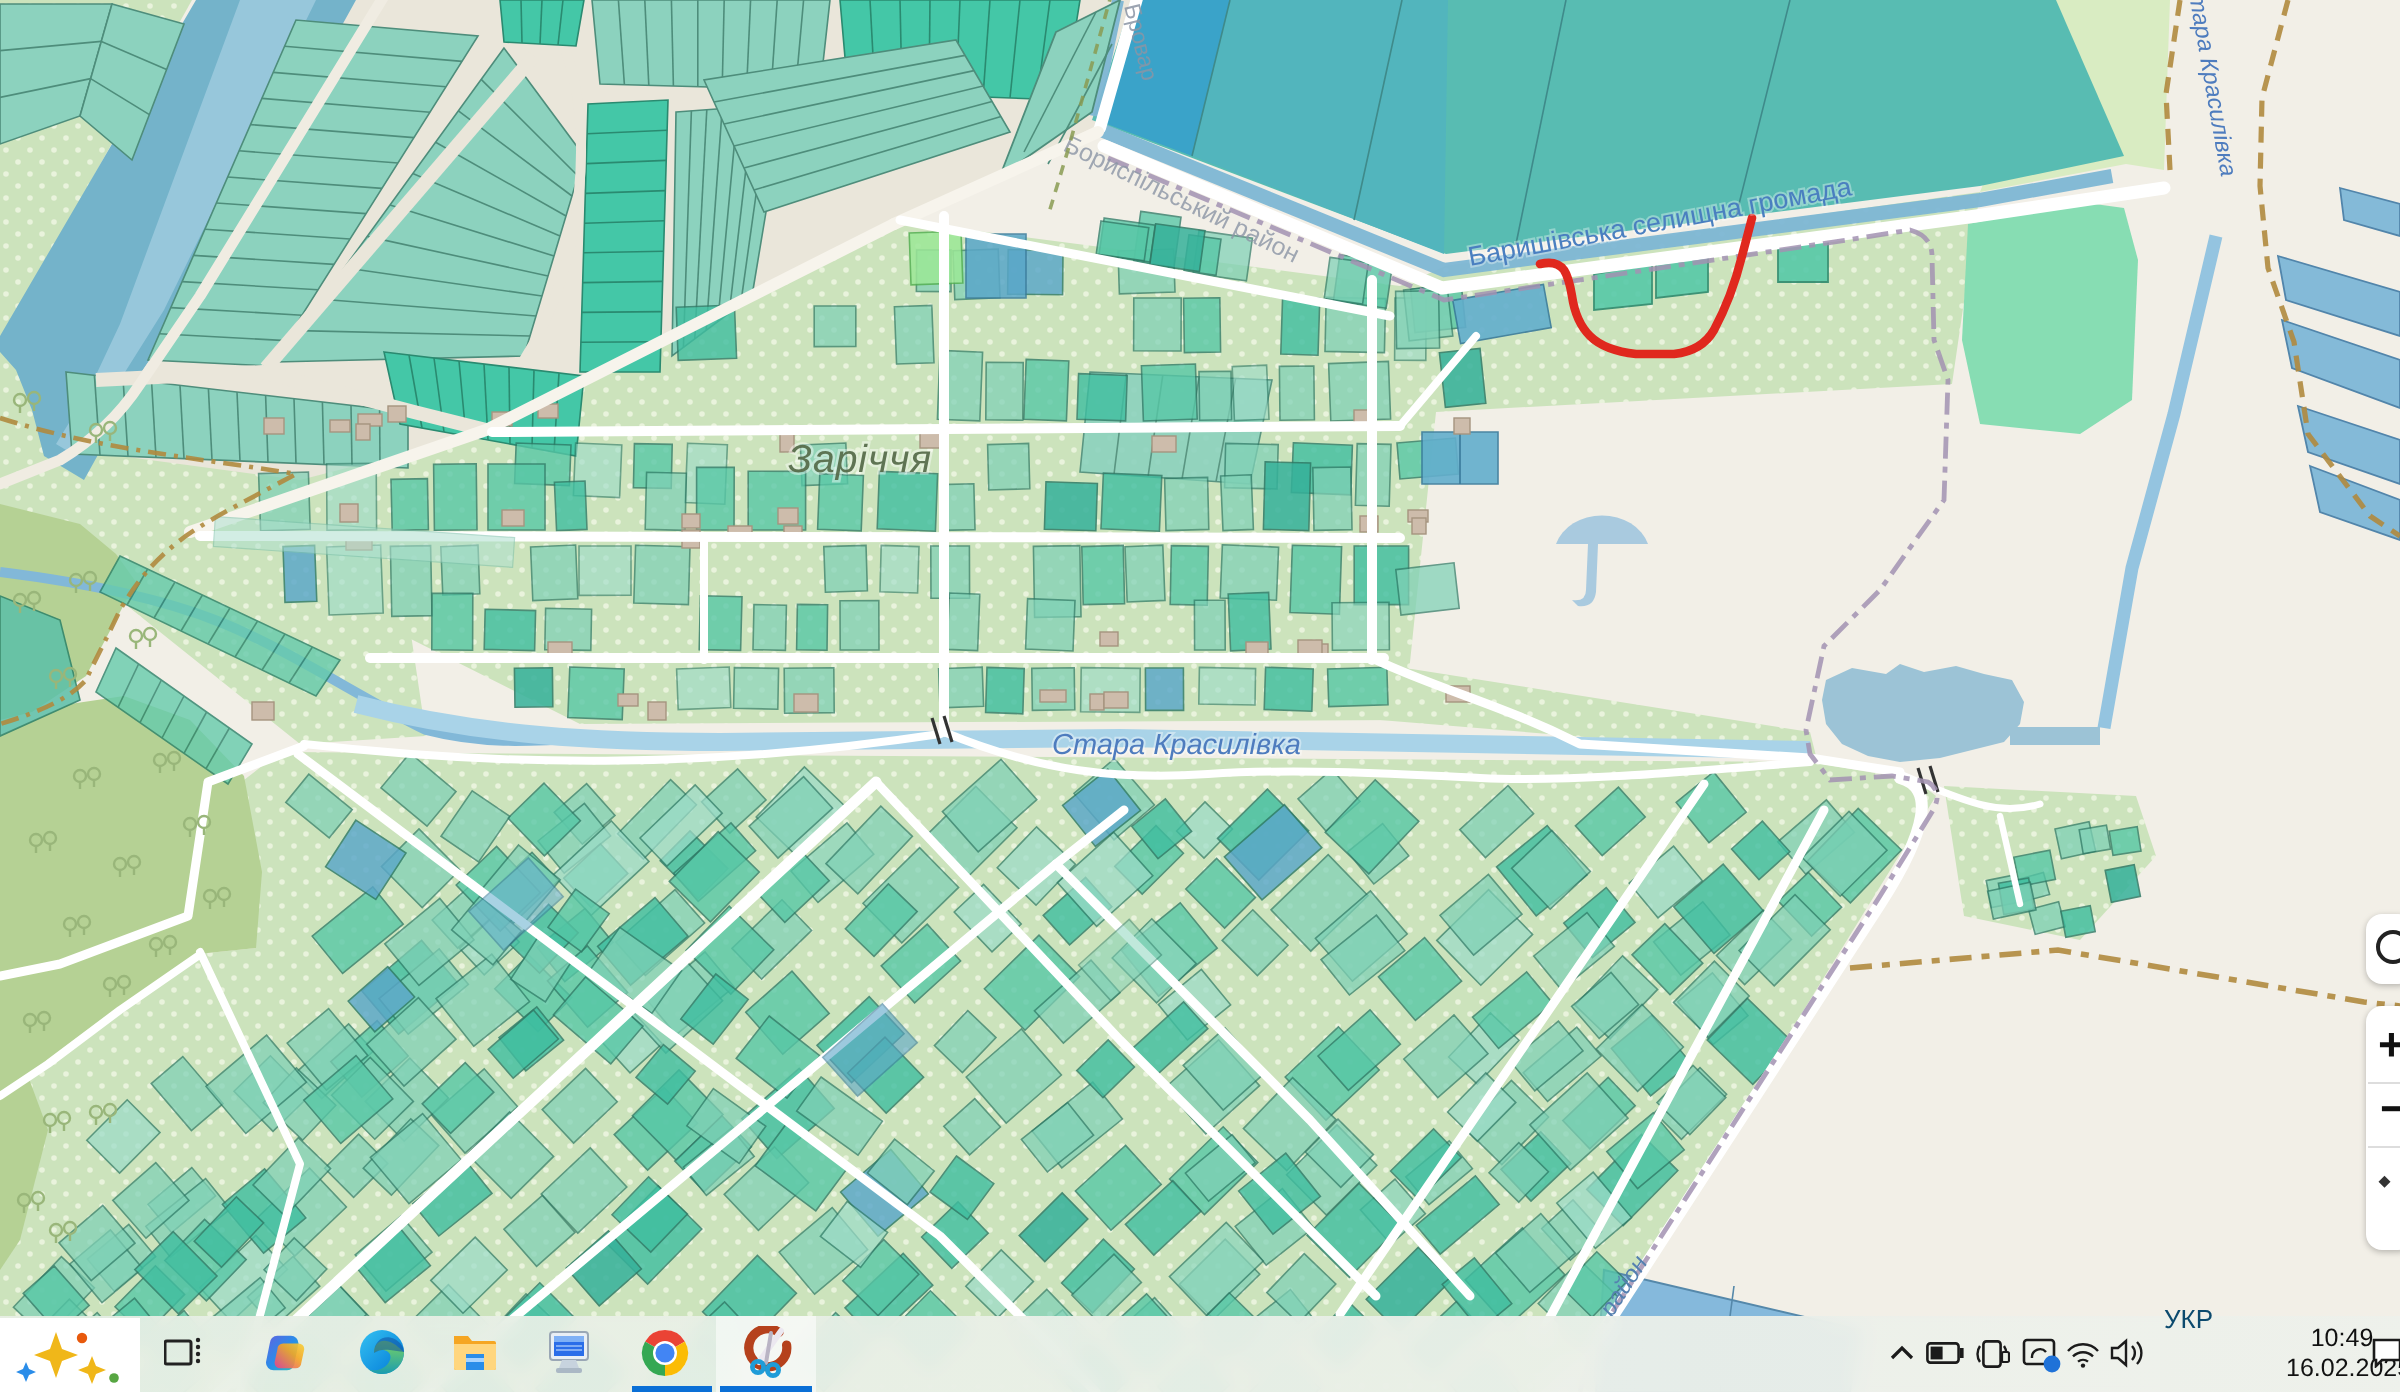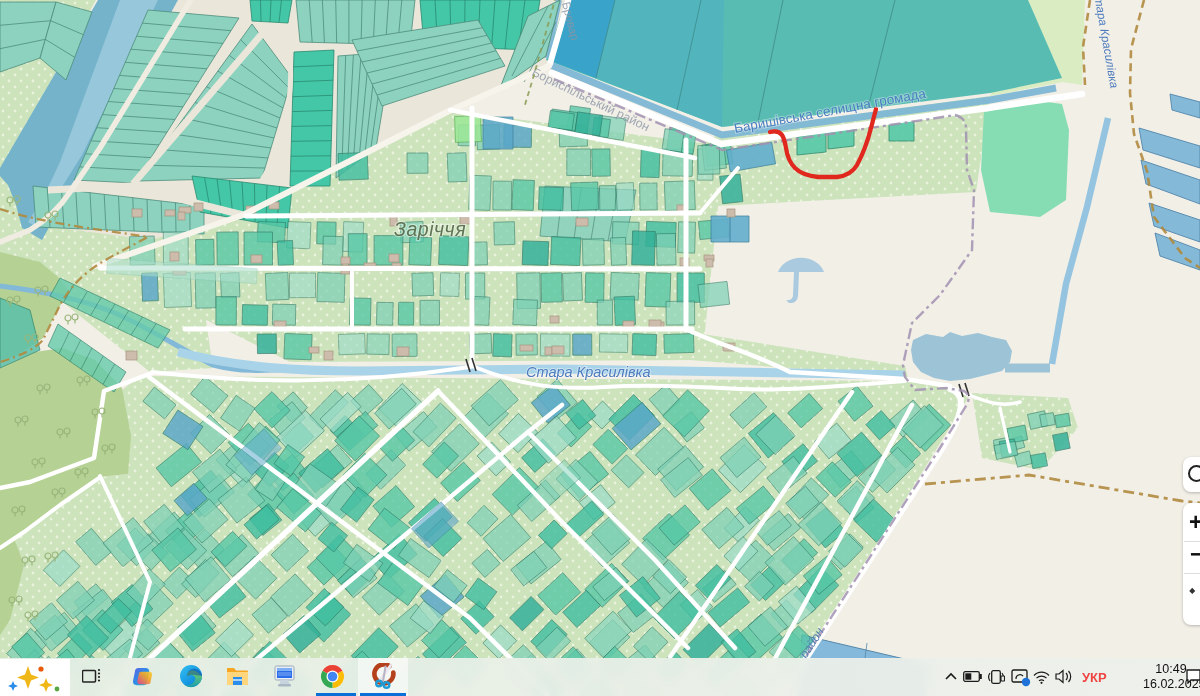--- a/index.html
+++ b/index.html
@@ -957,18 +957,18 @@
 <svg style="position:absolute;left:1033px;top:669px" width="17" height="15" viewBox="0 0 17 15">
     <path d="M1,6.5 a10,10 0 0 1 15,0 M3.5,9.2 a7,7 0 0 1 10,0 M6,11.8 a4,4 0 0 1 5,0" fill="none" stroke="#1b1b1b" stroke-width="1.2"></path>
     <circle cx="8.5" cy="13.8" r="1.1" fill="#1b1b1b"></circle>
   </svg>
 
 <svg style="position:absolute;left:1055px;top:669px" width="17" height="15" viewBox="0 0 17 15">
     <path d="M1,5 h3 l4,-3.5 v12 l-4,-3.5 h-3 z" fill="none" stroke="#1b1b1b" stroke-width="1.2"></path>
     <path d="M11,4 a5,5 0 0 1 0,7 M13.5,2 a8,8 0 0 1 0,11" fill="none" stroke="#1b1b1b" stroke-width="1.2"></path>
   </svg>
 
-<div style="position:absolute;left:1082px;top:670px;font-size:13px;color:#ef4444;font-weight:700;">УКР</div>
+<div style="position:absolute;left:1082px;top:652px;font-size:13px;color:#0c4a6e;font-weight:400;">УКР</div>
 
 <div style="position:absolute;left:1118px;top:662px;width:56px;text-align:center;font-size:12.5px;color:#111;line-height:15px;margin-left:25px;">10:49<br>16.02.2025</div>
 
 <svg style="position:absolute;left:1186px;top:668px" width="14" height="16" viewBox="0 0 14 16">
     <path d="M1,2 h13 v10 h-9 l-3,3 v-3 h-1 z" fill="#ffffff" stroke="#1b1b1b" stroke-width="1.3"></path>
   </svg>
 </body></html>

